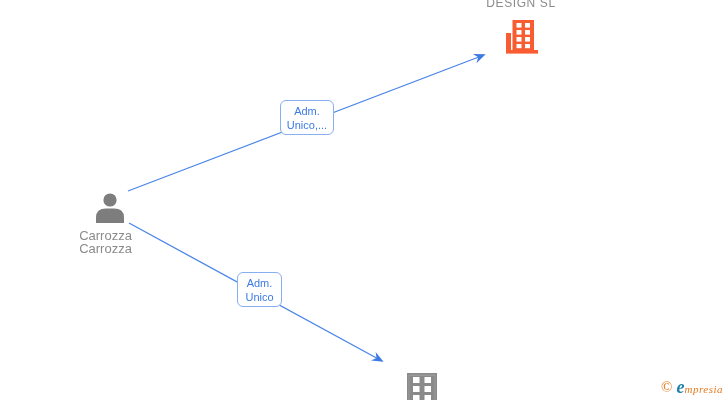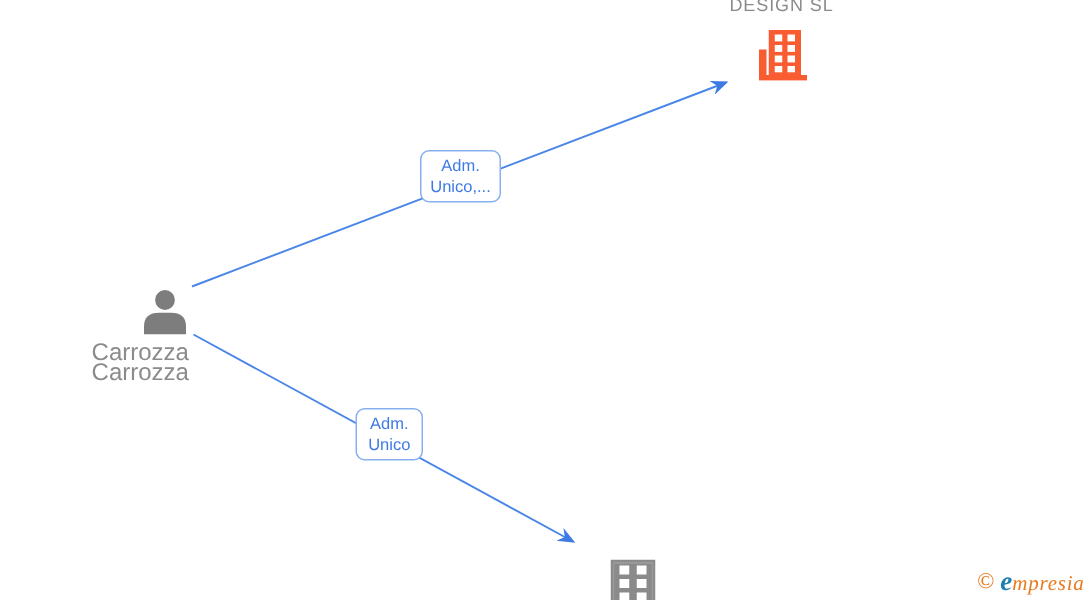--- a/index.html
+++ b/index.html
@@ -42,38 +42,38 @@
     text-align: center;
     font-size: 12px;
     letter-spacing: 0.6px;
     color: #8b8b8b;
     white-space: nowrap;
   }
   .company-top-icon { position: absolute; left: 506px; top: 20px; }
   .person-icon { position: absolute; left: 93px; top: 192px; }
   .person-name {
     position: absolute;
-    left: 48px; top: 229px;
+    left: 60px; top: 229px;
     width: 91px;
     text-align: center;
-    font-size: 16px;
+    font-size: 13px;
     line-height: 13px;
     color: #8b8b8b;
   }
   .company-bottom-icon { position: absolute; left: 407px; top: 373px; }
 
   .watermark {
     position: absolute;
     right: 5px; bottom: 2px;
     font-family: "Liberation Serif", serif;
     white-space: nowrap;
   }
   .watermark .copy { color: #e87a1d; font-size: 15px; vertical-align: 1px; }
   .watermark .brand-e { color: #1f7fae; font-size: 18px; font-style: italic; font-weight: bold; margin-left: 4px; }
-  .watermark .brand-rest { color: #e87a1d; font-size: 14px; font-style: italic; letter-spacing: 0.5px; }
+  .watermark .brand-rest { color: #e87a1d; font-size: 11px; font-style: italic; letter-spacing: 0.5px; }
 
   .node { cursor: pointer; }
 </style>
 </head>
 <body>
 
 <div class="canvas">
 
   <svg class="edge-layer">
     <defs>

